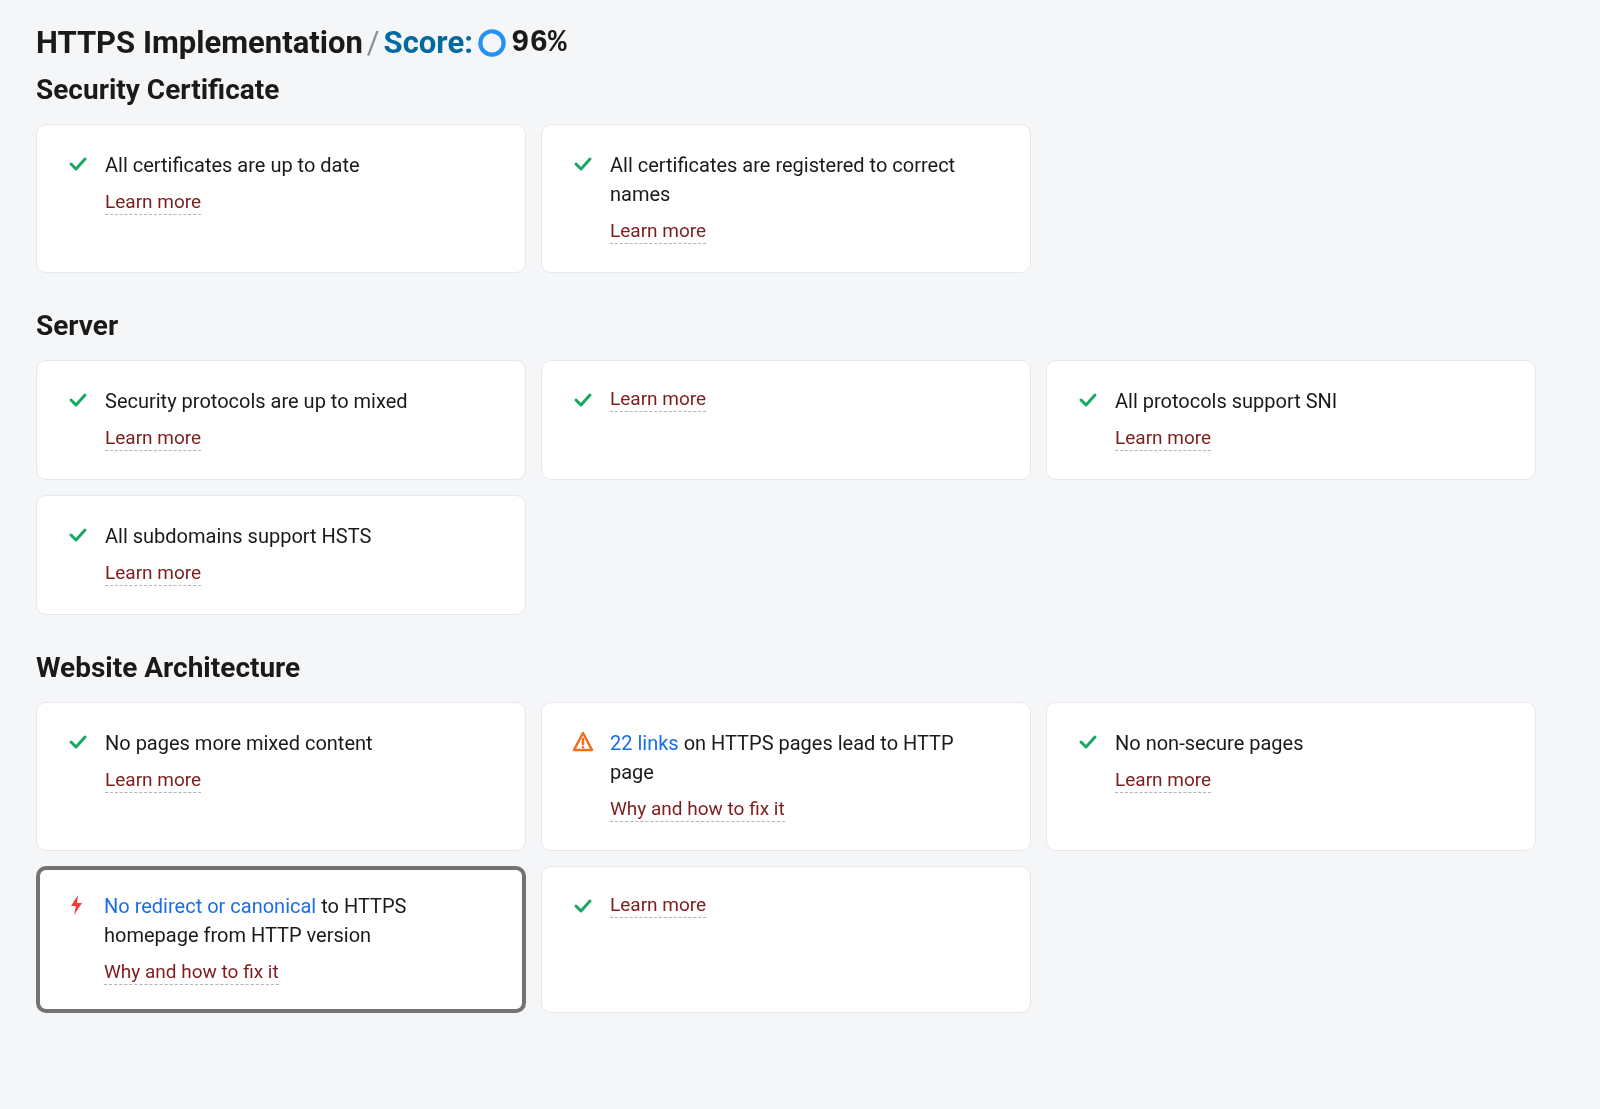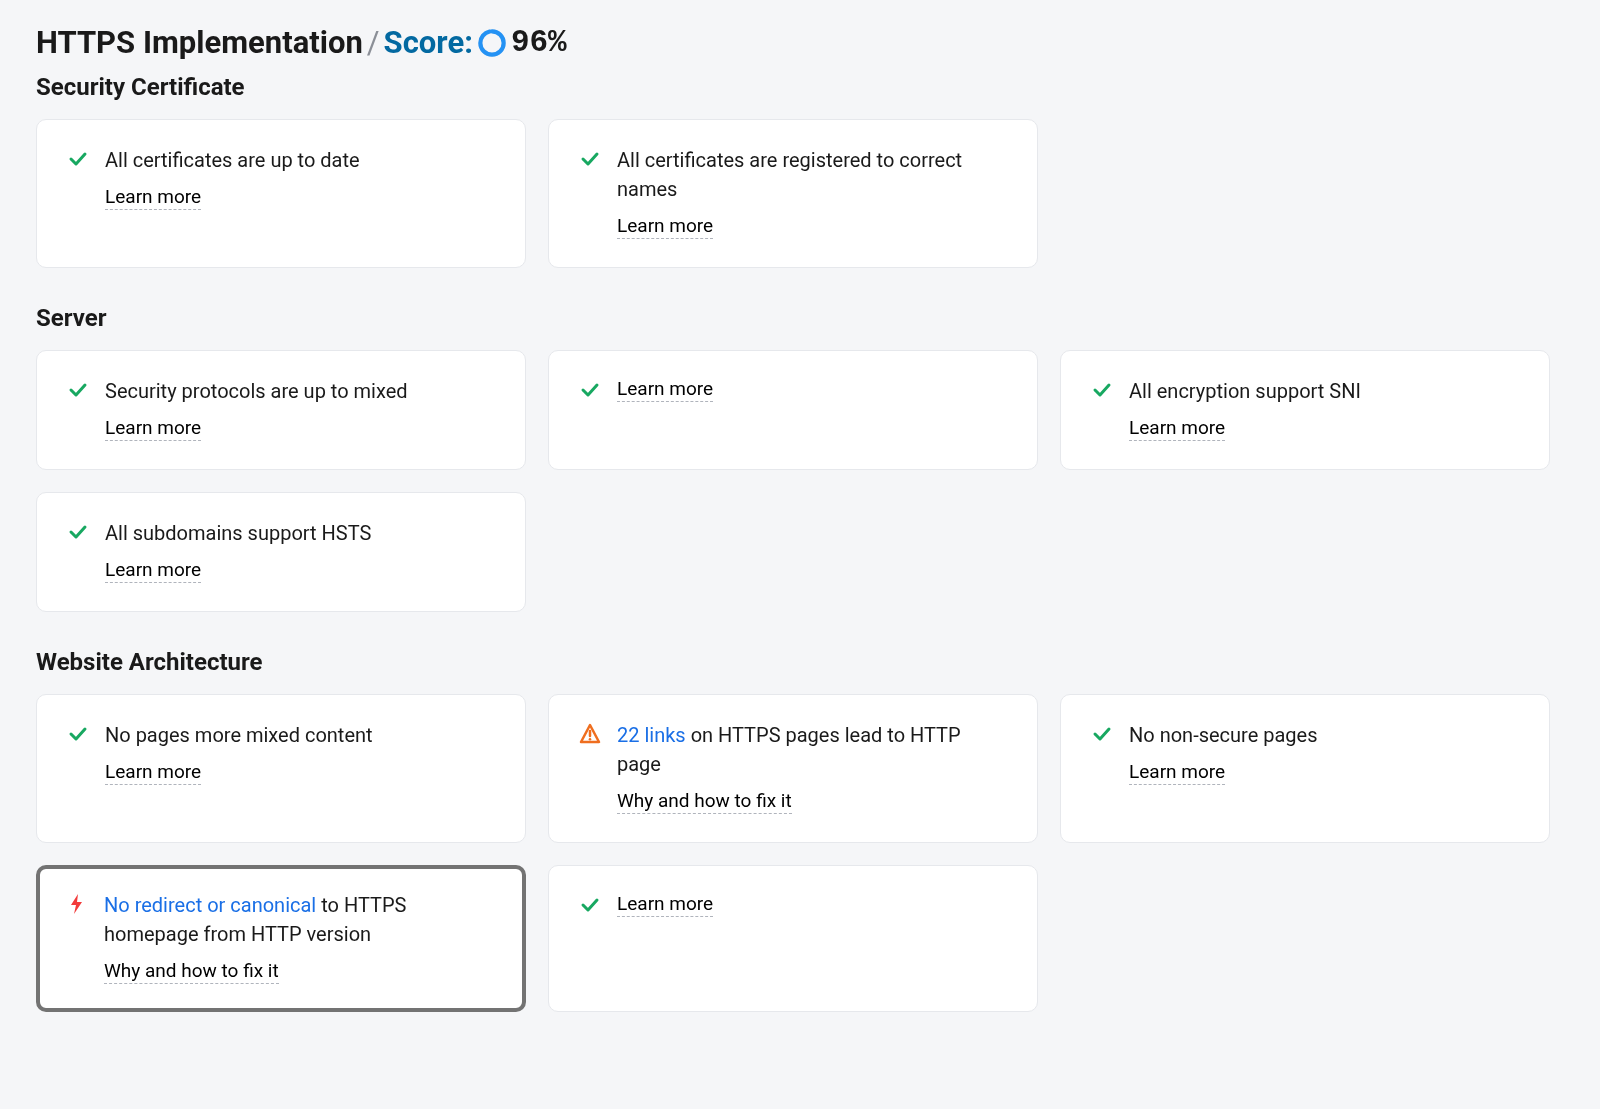--- a/index.html
+++ b/index.html
@@ -38,29 +38,29 @@
   .header-score-value {
     font-size: 31px;
     font-weight: 700;
     color: #1a1a1a;
     font-family: Liberation Mono, monospace;
   }
   .section {
     margin-bottom: 36px;
   }
   .section-title {
-    font-size: 24px;
+    font-size: 28px;
     font-weight: 700;
     color: #1a1a1a;
     margin-bottom: 18px;
   }
   .cards {
     display: grid;
     grid-template-columns: repeat(3, 490px);
-    gap: 22px;
+    gap: 15px;
   }
   .card {
     background: #fff;
     border: 1px solid #e6e8ec;
     border-radius: 10px;
     padding: 26px 30px 28px 30px;
     display: flex;
     align-items: flex-start;
     gap: 16px;
   }
@@ -82,21 +82,21 @@
     color: #1a1a1a;
     line-height: 1.45;
     margin-bottom: 10px;
   }
   .card-text .link-blue {
     color: #1a6fe6;
   }
   .learn-link {
     display: inline-block;
     font-size: 19px;
-    color: #000000;
+    color: #7f1d1d;
     border-bottom: 1px dashed #b0b4bc;
     padding-bottom: 1px;
     cursor: pointer;
   }
 </style>
 </head>
 <body>
 
 <div class="header">
   <span class="header-title">HTTPS Implementation</span>
@@ -139,21 +139,21 @@
         <div class="card">
           <svg class="icon" viewBox="0 0 22 22">
             <use href="#icon-check"></use>
           </svg>
           <div class="card-body"><span class="learn-link">Learn more</span></div>
         </div>
         <div class="card">
           <svg class="icon" viewBox="0 0 22 22">
             <use href="#icon-check"></use>
           </svg>
-          <div class="card-body"><div class="card-text">All encryption support SNI</div><span class="learn-link">Learn more</span></div>
+          <div class="card-body"><div class="card-text">All protocols support SNI</div><span class="learn-link">Learn more</span></div>
         </div>
         <div class="card">
           <svg class="icon" viewBox="0 0 22 22">
             <use href="#icon-check"></use>
           </svg>
           <div class="card-body"><div class="card-text">All subdomains support HSTS</div><span class="learn-link">Learn more</span></div>
         </div>
       </div>
     </div>
     <div class="section">

